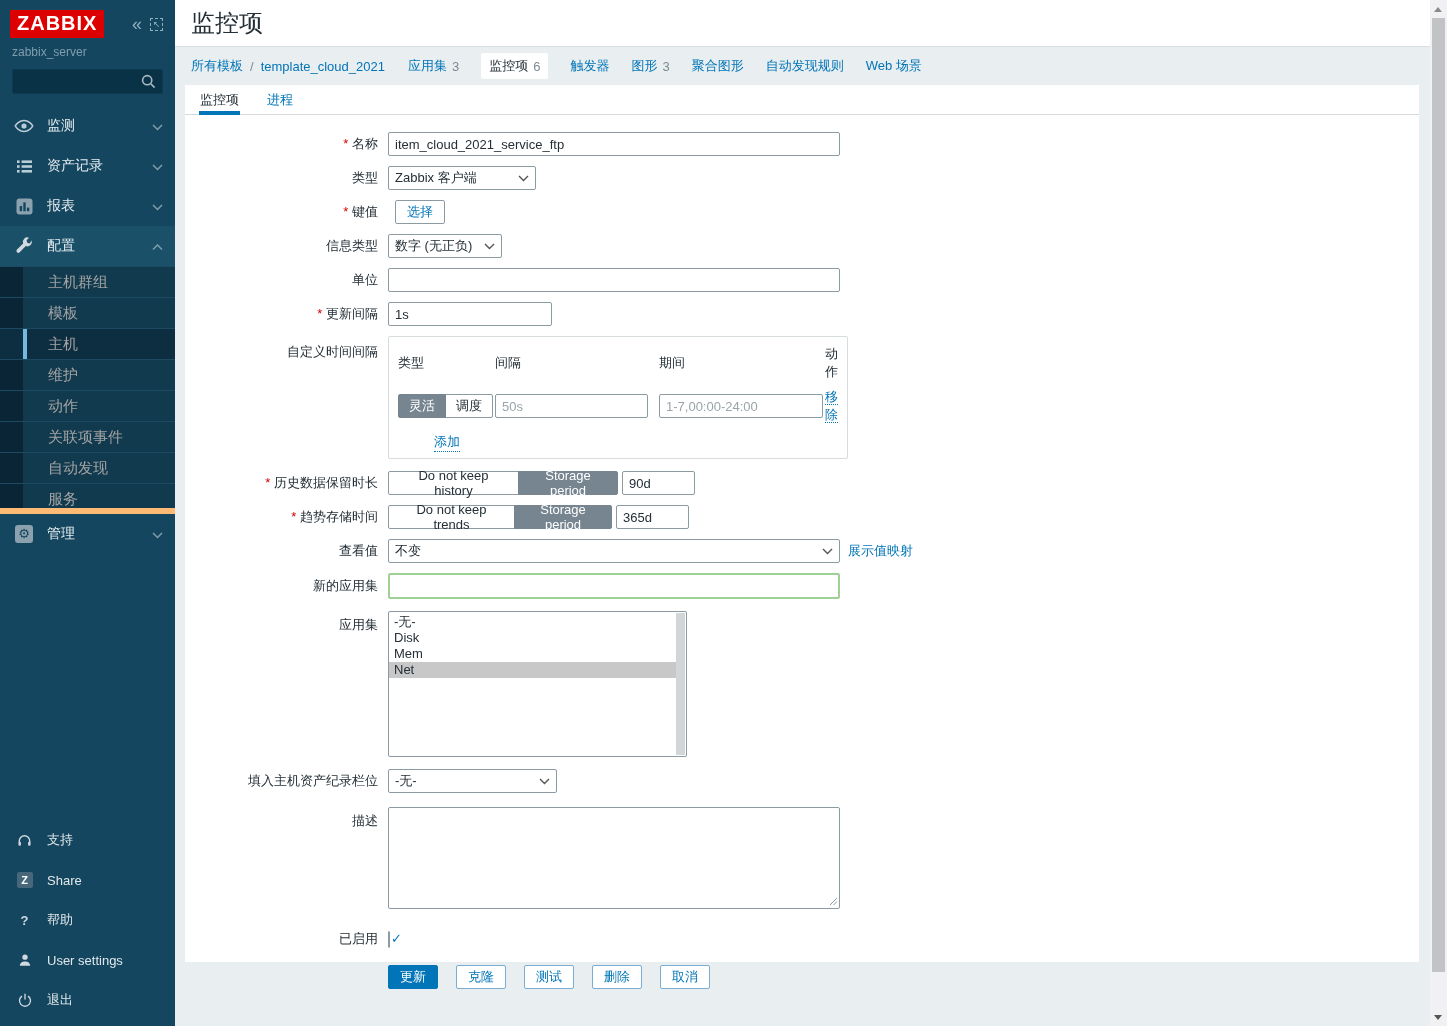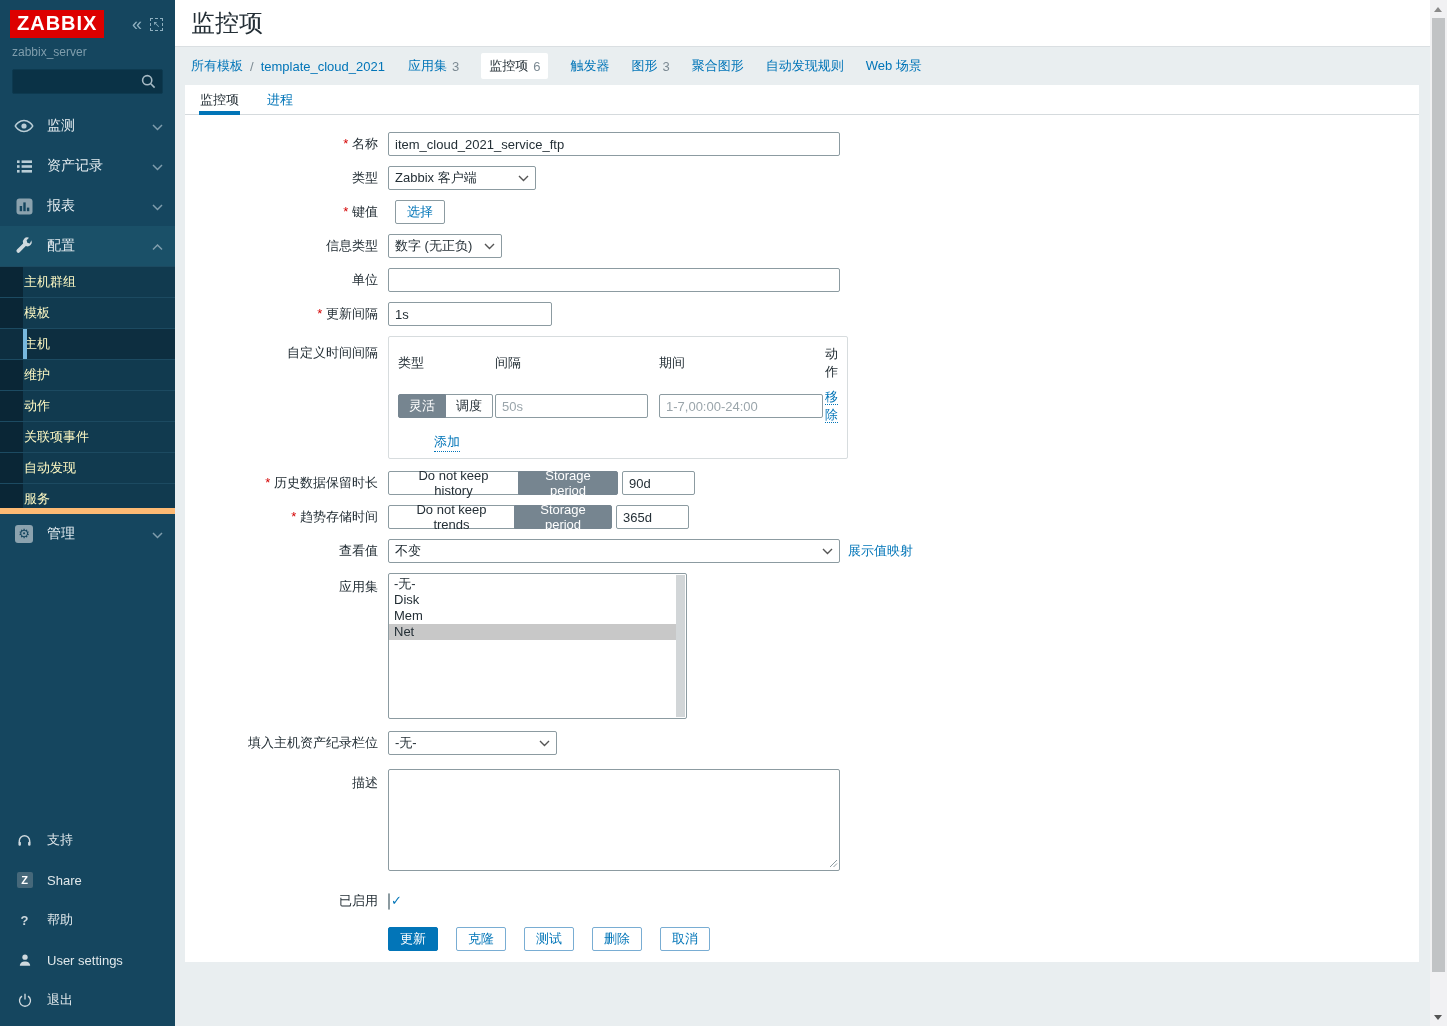--- a/index.html
+++ b/index.html
@@ -19,21 +19,21 @@
   .search-wrap svg { position:absolute; right:7px; top:5px; }
 
   .menu-item { height:40px; display:flex; align-items:center; gap:13px; padding:0 12px 0 14px; color:#e4ecf0; font-size:14px; cursor:pointer; }
   .menu-item .mi-ic { width:20px; height:20px; display:flex; align-items:center; justify-content:center; flex:none; }
   .menu-item .chev { margin-left:auto; }
   .menu-item.config { background:#1a5068; }
   .icon-box { width:18px; height:18px; background:#8ba2ae; border-radius:3px; color:#15465f; font-size:13px; line-height:18px; text-align:center; display:inline-block; }
 
   .submenu { background:#113a4f; position:relative; }
   .submenu::before { content:""; position:absolute; left:0; top:0; bottom:0; width:23px; background:#0a2636; }
-  .submenu-item { height:31px; line-height:30px; padding-left:24px; color:#fef9c3; font-size:13px; border-top:1px solid #1c4a61; position:relative; cursor:pointer; }
+  .submenu-item { height:31px; line-height:30px; padding-left:48px; color:#a3a3a3; font-size:15px; border-top:1px solid #1c4a61; position:relative; cursor:pointer; }
   .submenu-item:last-child { border-bottom:6px solid #fdba74; }
   .submenu-item.active { background:#0d2e40; }
   .submenu-item.active::before { content:""; position:absolute; left:23px; top:0; bottom:0; width:4px; background:#77b8de; }
 
   .sidebar-footer { position:absolute; left:0; right:0; bottom:6px; }
   .footer-item { height:40px; display:flex; align-items:center; gap:14px; padding:0 6px 0 16px; color:#dfe7ea; font-size:13px; cursor:pointer; }
   .footer-item .fi-ic { width:17px; height:17px; display:flex; align-items:center; justify-content:center; flex:none; color:#cfd9de; font-weight:bold; }
   .share-box { width:16px; height:16px; background:#46687a; color:#fff; font-size:11px; font-weight:bold; line-height:16px; text-align:center; border-radius:2px; }
 
   
@@ -330,21 +330,21 @@
         <div class="flabel">单位</div>
         <div><input class="txt w452" value="" style=""></div>
       </div>
 
       <div class="frow">
         <div class="flabel req">更新间隔</div>
         <div><input class="txt w150" value="1s" style=""></div>
       </div>
 
       <div class="frow top" style="margin-bottom:12px;">
-        <div class="flabel" style="padding-top:5px;">自定义时间间隔</div>
+        <div class="flabel" style="padding-top:5px;font-family:Liberation Mono, monospace;">自定义时间间隔</div>
         <div class="intervals-box">
           <div class="int-grid int-head">
             <div>类型</div>
             <div>间隔</div>
             <div>期间</div>
             <div>动作</div>
           </div>
           <div class="int-grid">
             <div class="seg">
               <button class="seg-btn on">灵活</button>
@@ -386,20 +386,24 @@
           <span class="sel w452">
               <span>不变</span>
               <svg class="sel-chev" width="11" height="7" viewBox="0 0 11 7">
                 <polyline points="1,1 5.5,5.5 10,1" fill="none" stroke="#555" stroke-width="1.4"></polyline>
               </svg>
             </span>
           <a class="link" style="margin-left:8px;">展示值映射</a>
         </div>
       </div>
 
+      <div class="frow" style="margin-bottom:12px;">
+        <div class="flabel">新的应用集</div>
+        <div><input class="txt w452 green-input" value="" style=""></div>
+      </div>
 
       <div class="frow top" style="margin-bottom:12px;">
         <div class="flabel" style="padding-top:2px;">应用集</div>
         <div class="listbox">
           <div class="lopt">-无-</div>
           <div class="lopt">Disk</div>
           <div class="lopt">Mem</div>
           <div class="lopt selected">Net</div>
           <div class="list-scroll"></div>
         </div>

